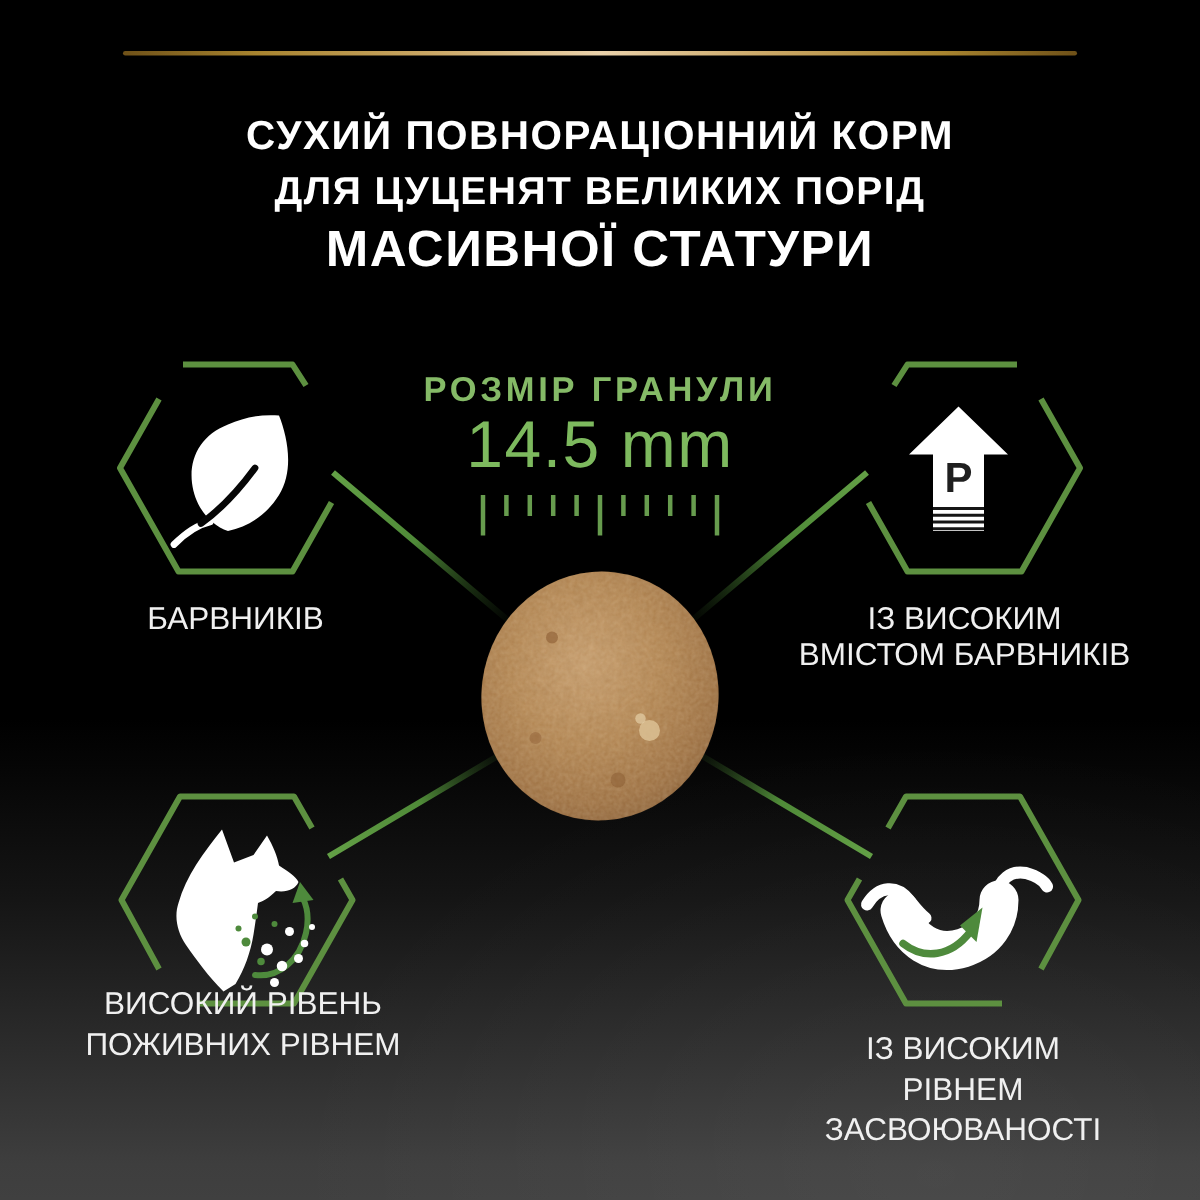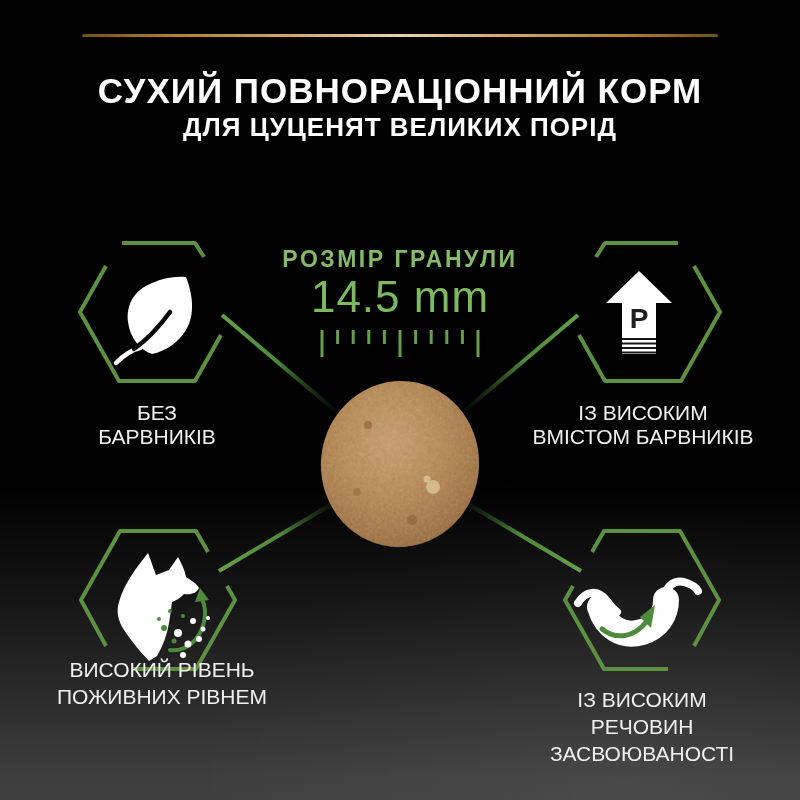--- a/index.html
+++ b/index.html
@@ -8,21 +8,21 @@
     font-family:"Liberation Sans",sans-serif;
     background:
       radial-gradient(620px 420px at 78% 98%, rgba(255,255,255,.05), rgba(255,255,255,0) 70%),
       linear-gradient(180deg,#000 0%,#000 60%,#151515 75%,#2d2d2d 88%,#3e3e3e 97%,#404040 100%);
   }
   .gold-line{
     position:absolute;left:82px;top:34px;width:636px;height:3px;border-radius:2px;
     background:linear-gradient(90deg,#6f5118 0%,#a8842f 14%,#caa765 32%,#ead2ab 50%,#caa765 68%,#a8842f 86%,#6f5118 100%);
   }
   .title{position:absolute;left:0;right:0;top:74px;text-align:center;color:#ffffff;font-weight:bold;}
-  .title .l1{font-size:35px;line-height:33px;letter-spacing:1px;}
+  .title .l1{font-size:27px;line-height:33px;letter-spacing:1px;}
   .title .l2{font-size:26px;line-height:40px;letter-spacing:1px;}
   .title .l3{font-size:34px;line-height:38px;letter-spacing:1px;}
   .granule-label{position:absolute;left:0;right:0;top:246px;text-align:center;
     color:#85ba67;font-size:23px;letter-spacing:2.5px;font-weight:bold;}
   .granule-size{position:absolute;left:0;right:0;top:272px;text-align:center;
     color:#7db95e;font-size:44px;letter-spacing:1px;font-weight:300;}
   .badge-label{position:absolute;text-align:center;color:#f0f0f0;font-size:21px;line-height:24px;font-weight:normal;}
   .badge-label.b3{line-height:27px;}
   .lbl-tl{left:37px;width:240px;top:401px;}
   .lbl-tr{left:523px;width:240px;top:401px;}
@@ -33,20 +33,21 @@
 </head>
 <body>
 
 <div class="stage">
 
   <div class="gold-line"></div>
 
   <div class="title">
     <div class="l1">СУХИЙ ПОВНОРАЦІОННИЙ КОРМ</div>
     <div class="l2">ДЛЯ ЦУЦЕНЯТ ВЕЛИКИХ ПОРІД</div>
+    <div class="l3">МАСИВНОЇ СТАТУРИ</div>
   </div>
 
   <div class="granule-label">РОЗМІР ГРАНУЛИ</div>
   <div class="granule-size">14.5 mm</div>
 
   <svg class="art" width="800" height="800" viewBox="0 0 800 800">
     <defs>
       <radialGradient id="kib" cx="42%" cy="38%" r="72%">
         <stop offset="0%" stop-color="#c89e6e"></stop>
         <stop offset="45%" stop-color="#b28450"></stop>
@@ -189,33 +190,32 @@
     <g>
       <path d="M600,607 C606,627 622,638 642,632 C658,627 666,614 666,600" stroke="#ffffff" stroke-width="26" fill="none" stroke-linecap="round"></path>
       <path d="M578,603 C586,590 598,590 606,600 C610,605 613,609 617,612" stroke="#ffffff" stroke-width="8" fill="none" stroke-linecap="round"></path>
       <path d="M664,598 C666,586 674,580 684,582 C691,584 696,587 698,591" stroke="#ffffff" stroke-width="8" fill="none" stroke-linecap="round"></path>
       <path d="M602,629 C616,640 634,638 647,621" stroke="#4e8a3c" stroke-width="5" fill="none" stroke-linecap="round"></path>
       <polygon fill="#4e8a3c" points="640,617 655,605 651,628"></polygon>
     </g>
   </svg>
 
   <div class="badge-label lbl-tl">
-    <div>БЕЗ</div>
     <div>БАРВНИКІВ</div>
   </div>
 
   <div class="badge-label lbl-tr">
     <div>ІЗ ВИСОКИМ</div>
     <div>ВМІСТОМ БАРВНИКІВ</div>
   </div>
 
   <div class="badge-label b3 lbl-bl">
     <div>ВИСОКИЙ РІВЕНЬ</div>
     <div>ПОЖИВНИХ РІВНЕМ</div>
   </div>
 
   <div class="badge-label b3 lbl-br">
     <div>ІЗ ВИСОКИМ</div>
-    <div>РЕЧОВИН</div>
+    <div>РІВНЕМ</div>
     <div>ЗАСВОЮВАНОСТІ</div>
   </div>
 
 </div>
 
 </body></html>

